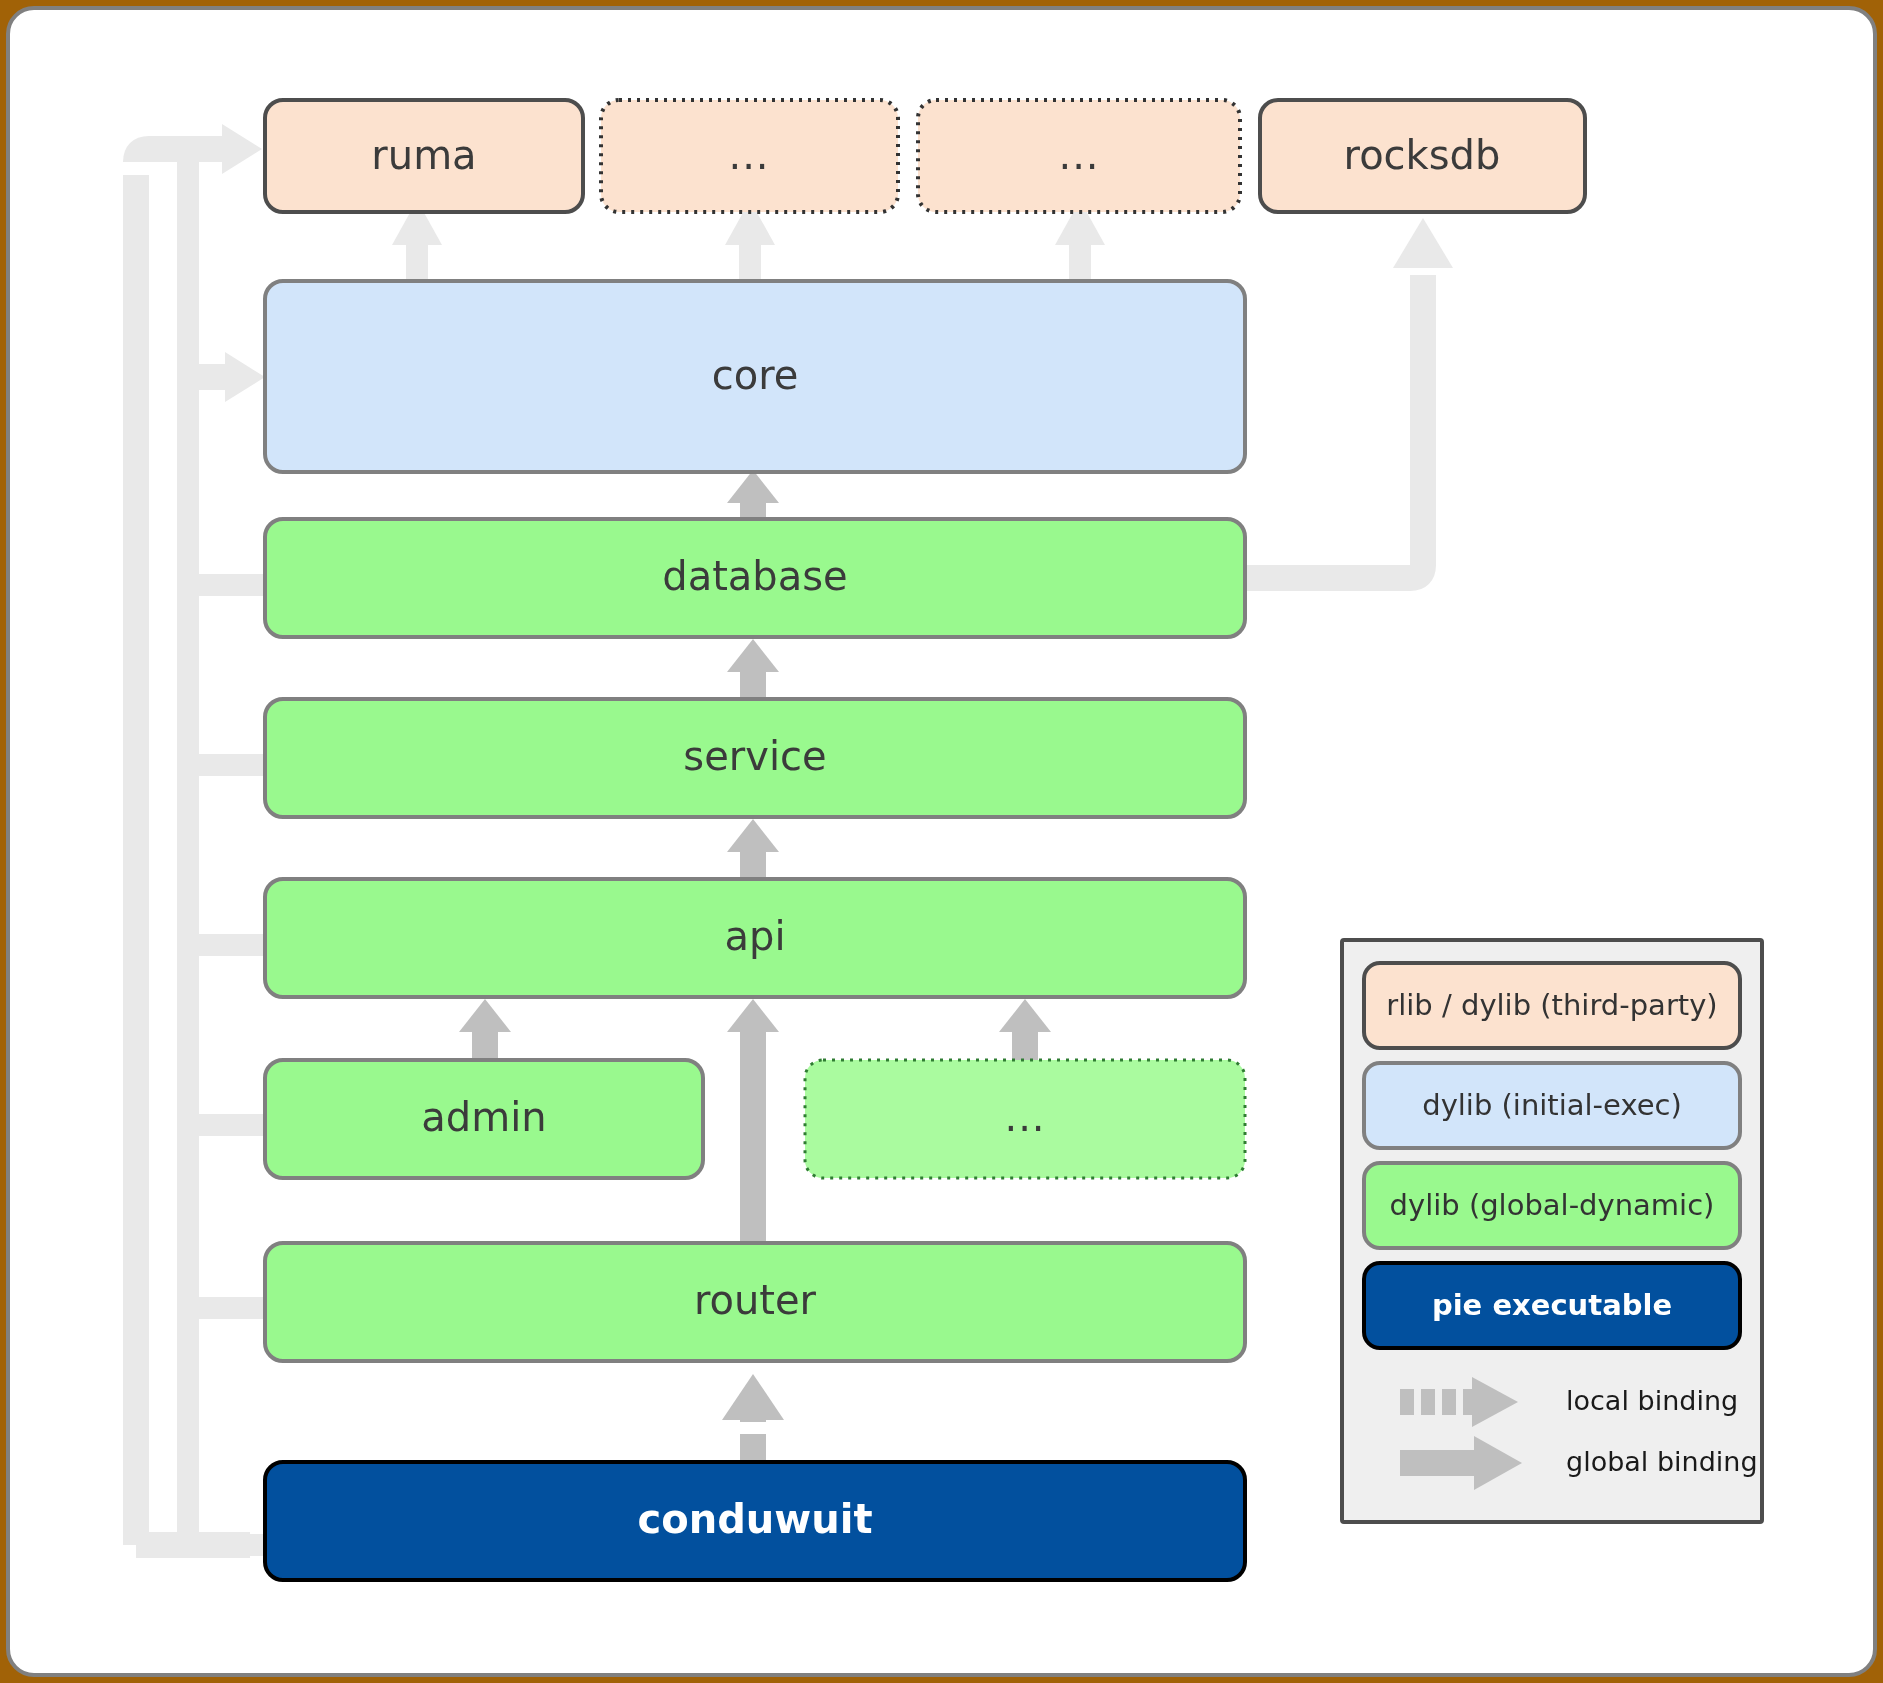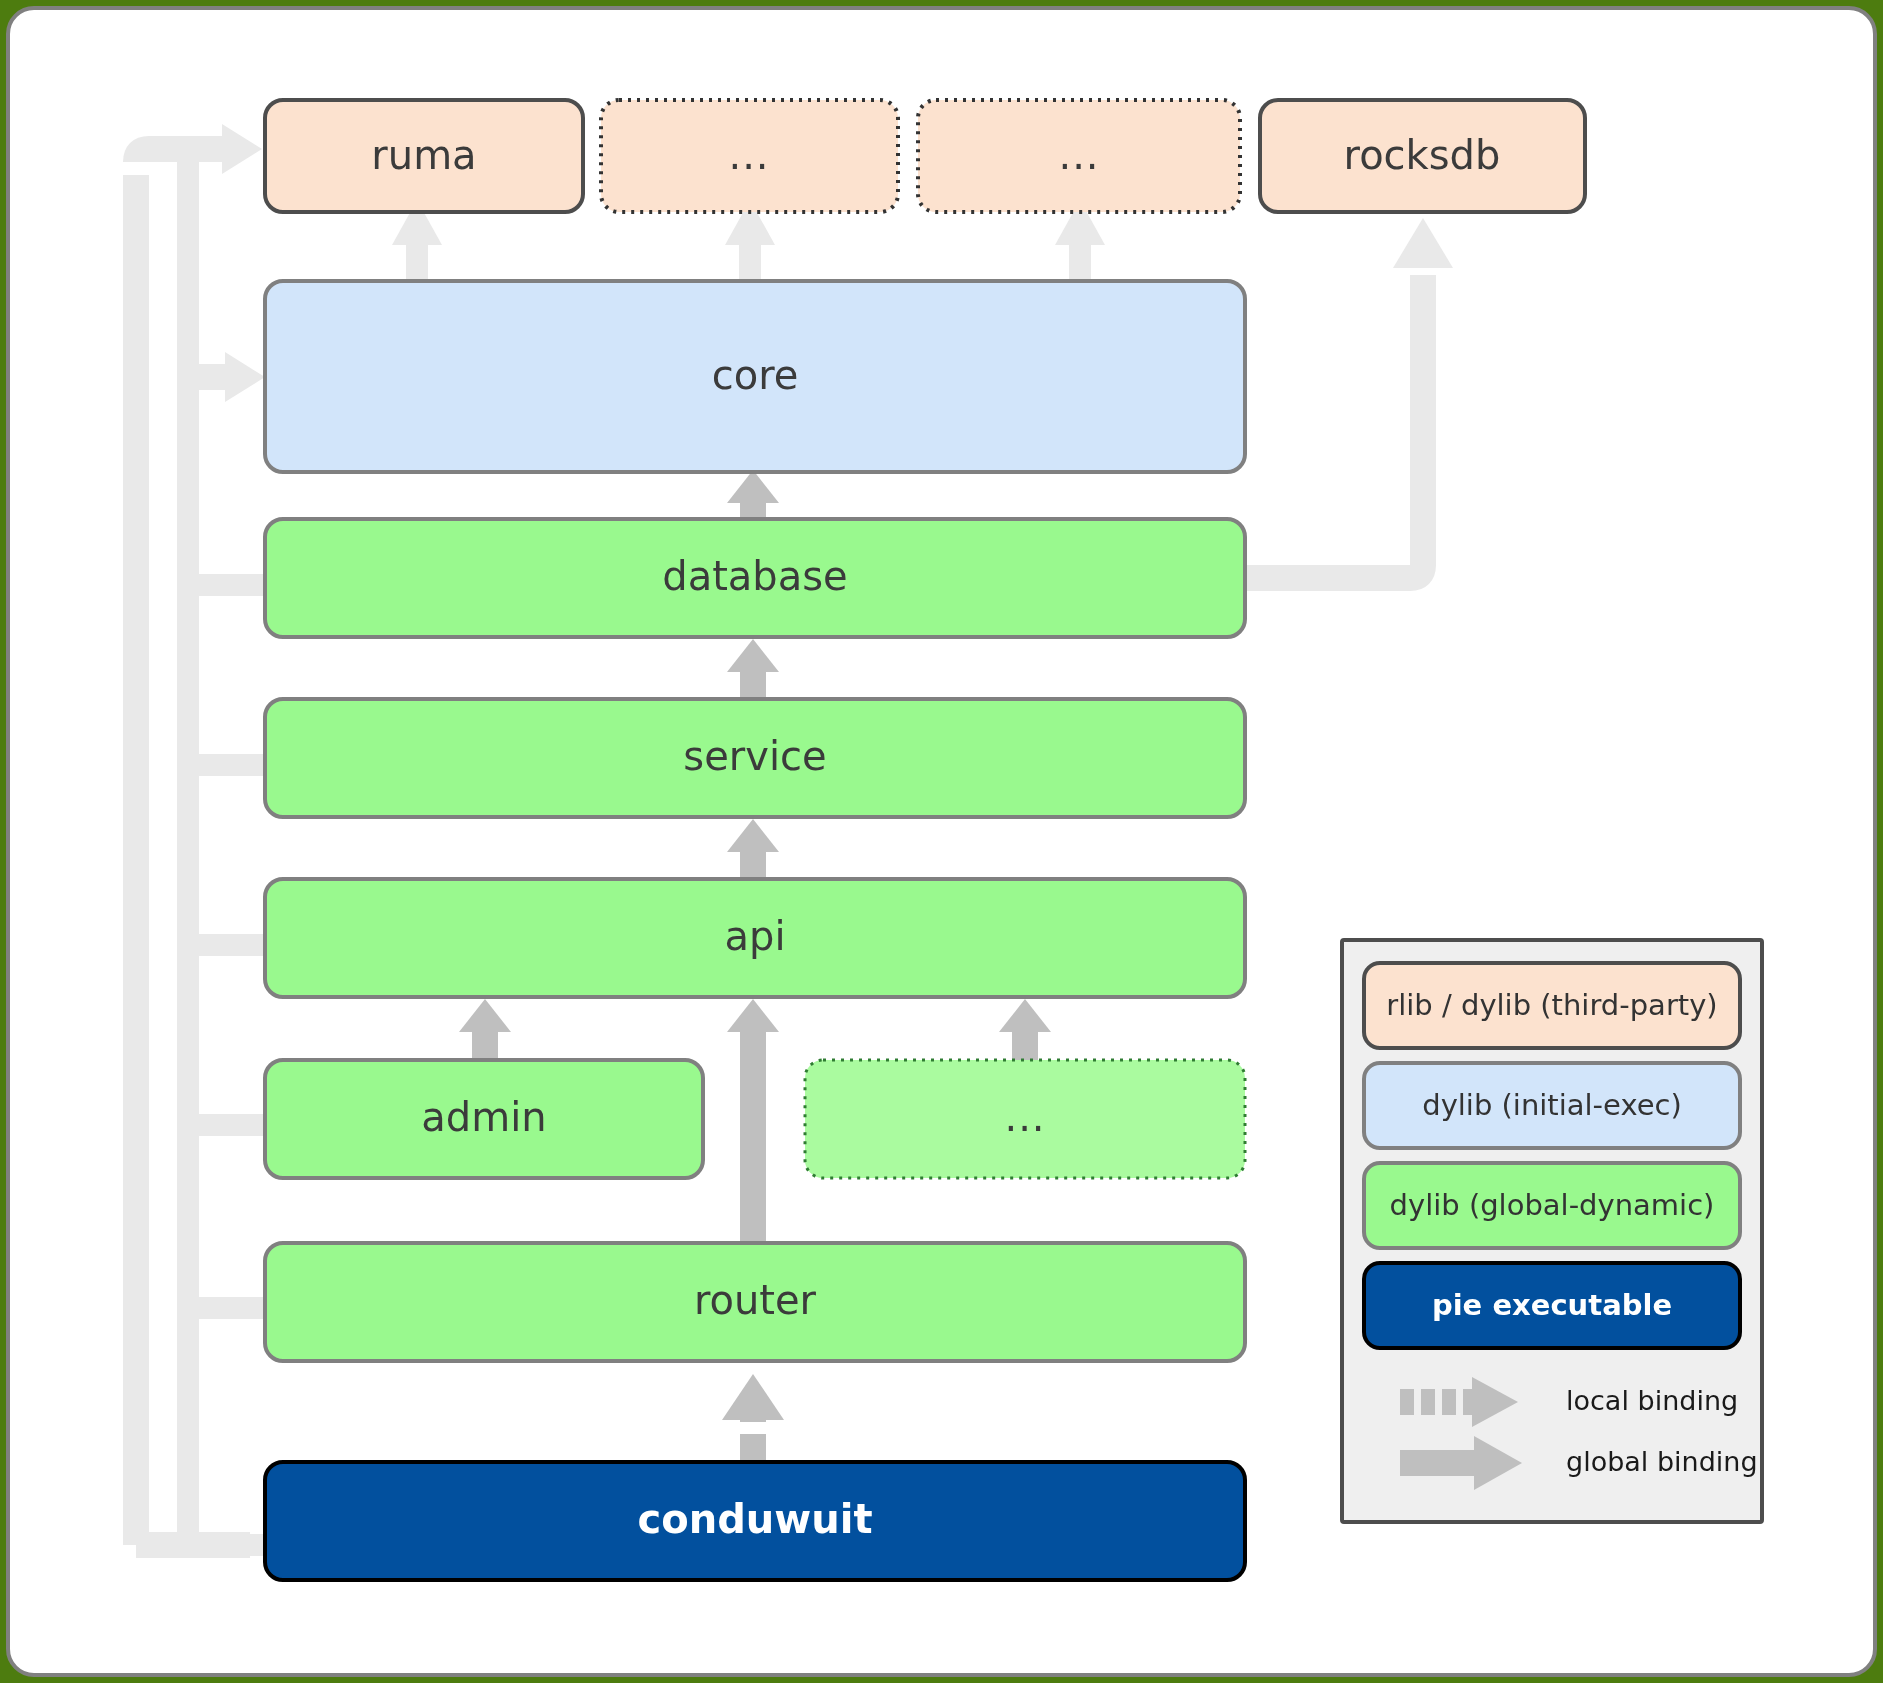--- a/index.html
+++ b/index.html
@@ -5,21 +5,21 @@
   html, body {
     margin: 0;
     padding: 0;
     background: #ffffff;
     font-family: "DejaVu Sans", "Liberation Sans", sans-serif;
   }
   #stage {
     position: relative;
     width: 1883px;
     height: 1683px;
-    background: #4d7c0f;
+    background: #a16207;
     overflow: hidden;
   }
   svg#diagram {
     position: absolute;
     top: 0; left: 0;
     width: 1883px;
     height: 1683px;
     display: block;
   }
   .box-label {

